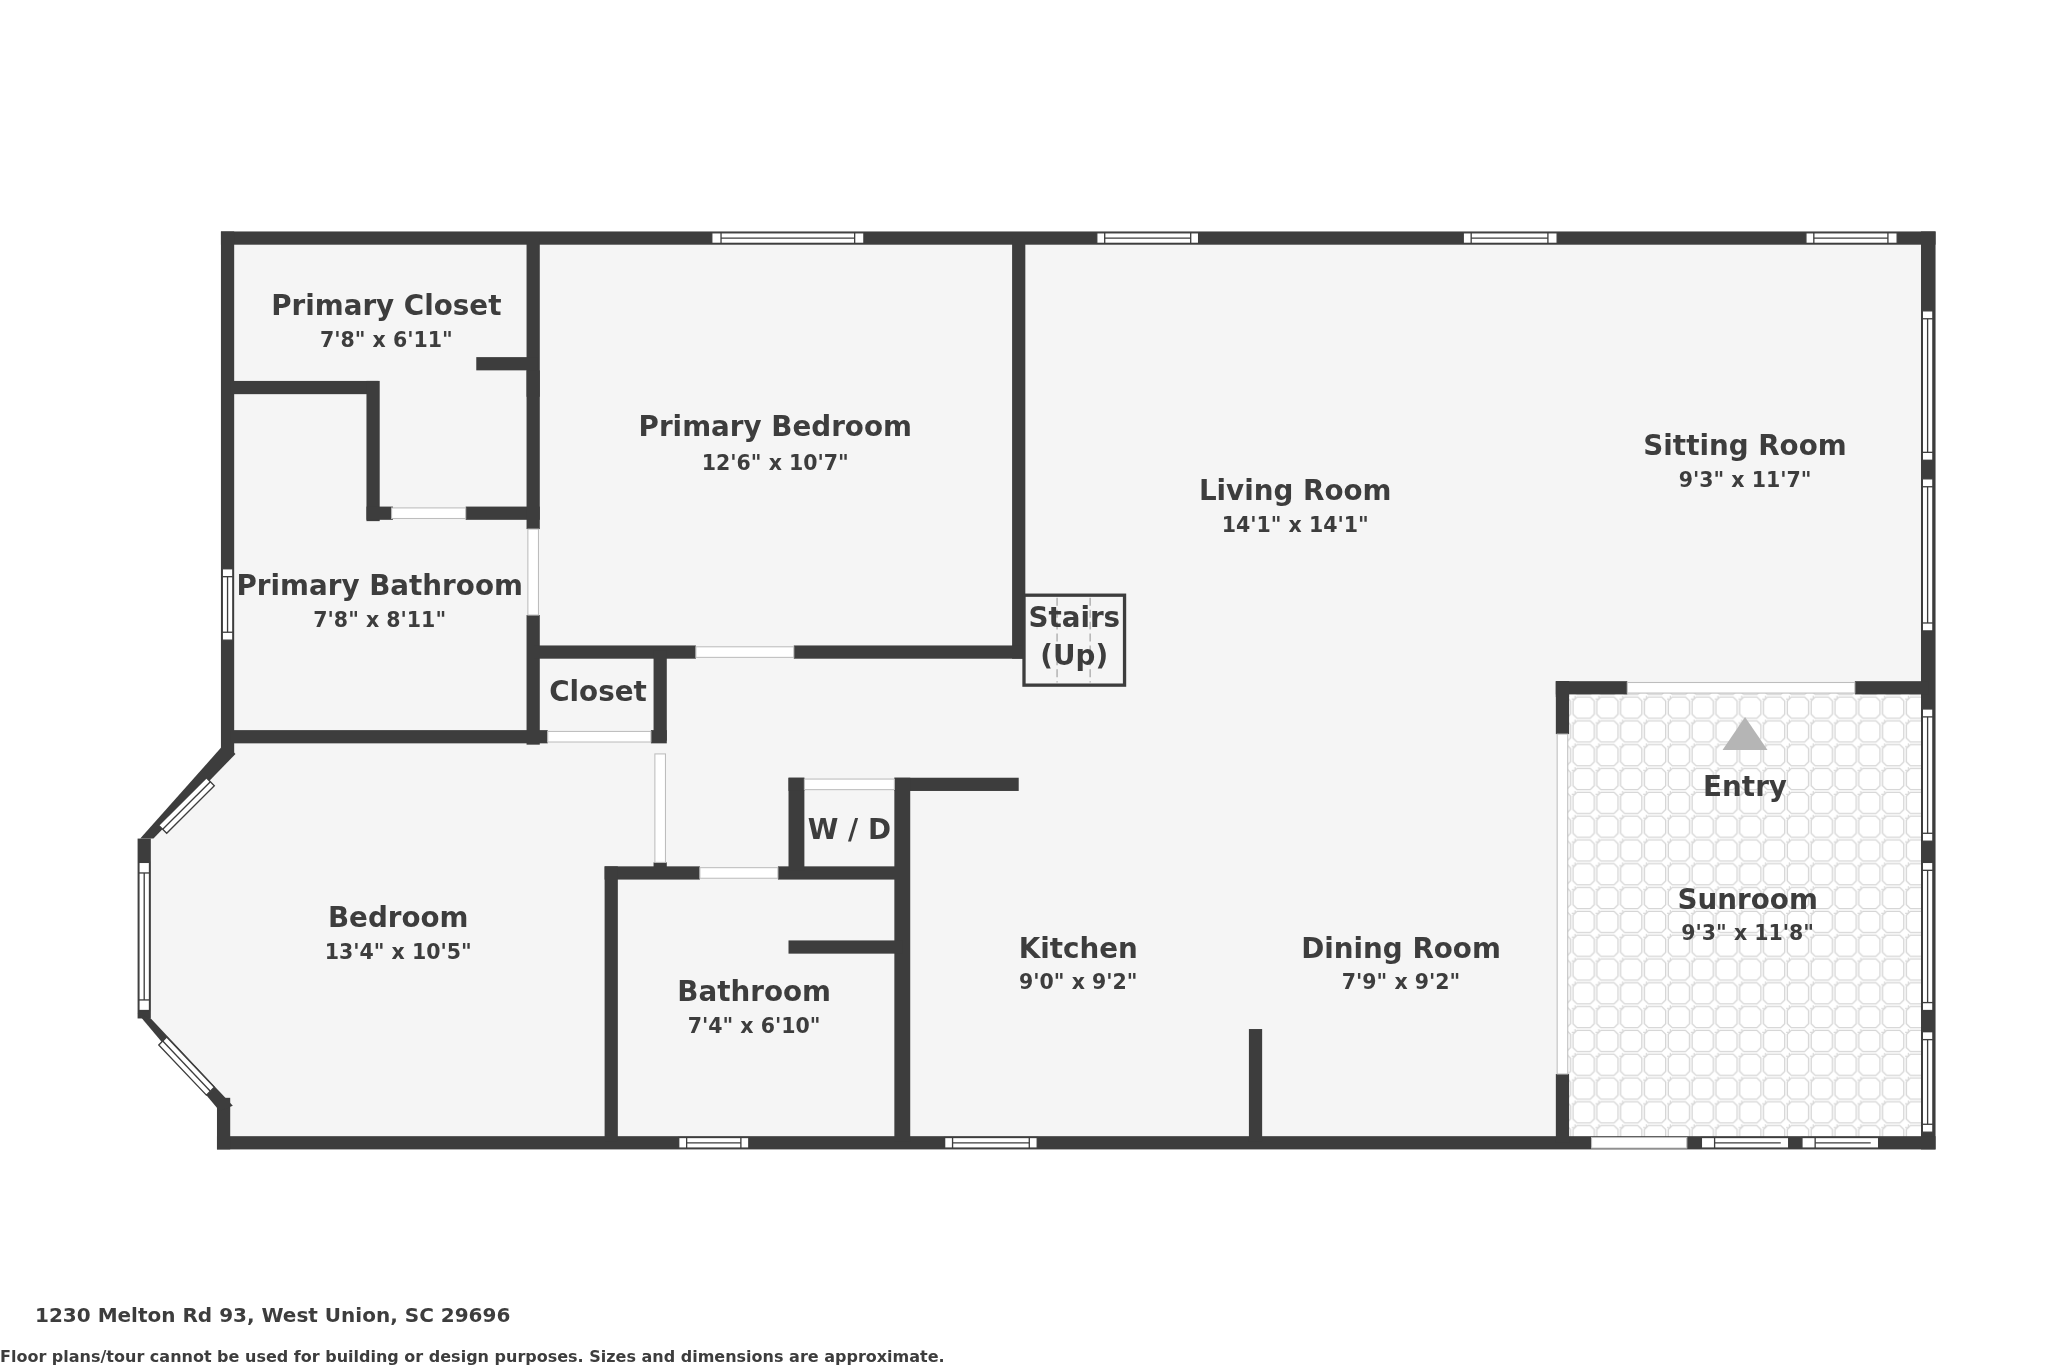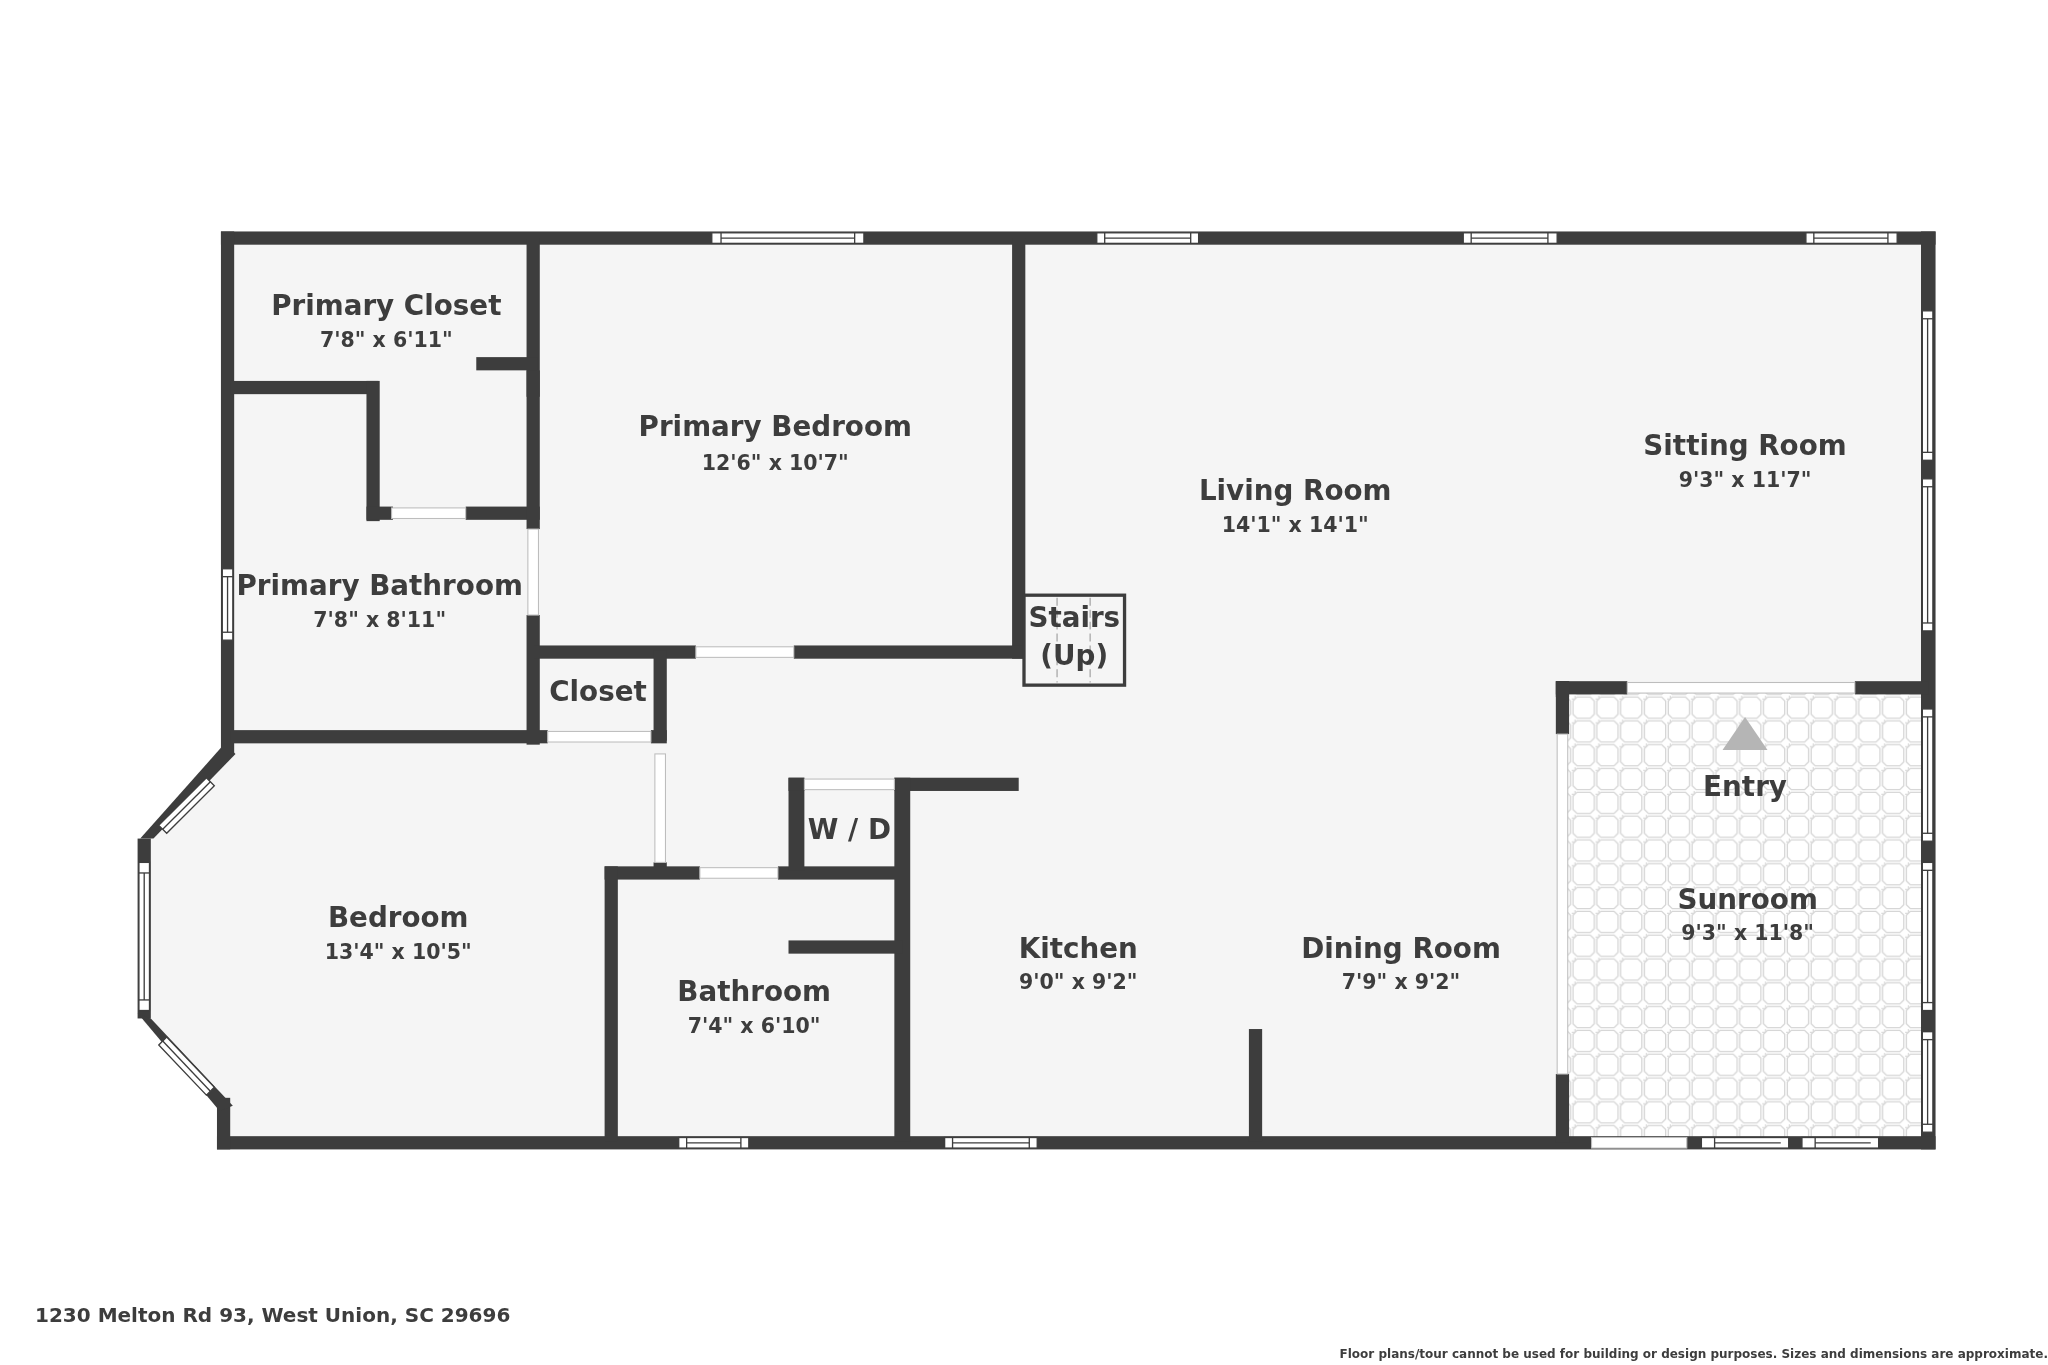--- a/index.html
+++ b/index.html
@@ -9,21 +9,21 @@
     .room-name { font-weight:bold; font-size:21px; fill:#3d3d3d; text-anchor:middle; }
     .room-dim  { font-weight:bold; font-size:15.5px; fill:#3d3d3d; text-anchor:middle; }
     .wall { fill:#3d3d3d; }
     .floor { fill:#f5f5f5; }
     .win  { fill:#ffffff; stroke:#3d3d3d; stroke-width:1; }
     .winline { stroke:#3d3d3d; stroke-width:1; fill:none; }
     .door { fill:#ffffff; stroke:#bdbdbd; stroke-width:0.8; }
     .footer { position:absolute; font-weight:bold; color:#3d3d3d; }
     #addr { left:35px; top:1303px; font-size:20px; }
     #floor { left:35px; top:1391px; font-size:16px; }
-    #disclaimer { left:0; width:2048px; text-align:right; top:1347px; font-size:12px; padding-left:0; }
+    #disclaimer { left:0; width:2048px; text-align:left; top:1347px; font-size:16px; padding-left:0; }
   </style>
 </head>
 <body>
 
 <svg id="plan" viewBox="0 0 1548 1032" preserveAspectRatio="none" xmlns="http://www.w3.org/2000/svg">
   <defs>
     <pattern id="tile" x="1188" y="526" width="18" height="18" patternUnits="userSpaceOnUse">
       <rect x="0" y="0" width="18" height="18" fill="#ffffff"></rect>
       <path d="M4 1 H14 L17 4 V14 L14 17 H4 L1 14 V4 Z" fill="#ffffff" stroke="#d6d6d6" stroke-width="1"></path>
       <rect x="-2.5" y="-2.5" width="5" height="5" fill="#ffffff" stroke="#d6d6d6" stroke-width="0.8"></rect>

